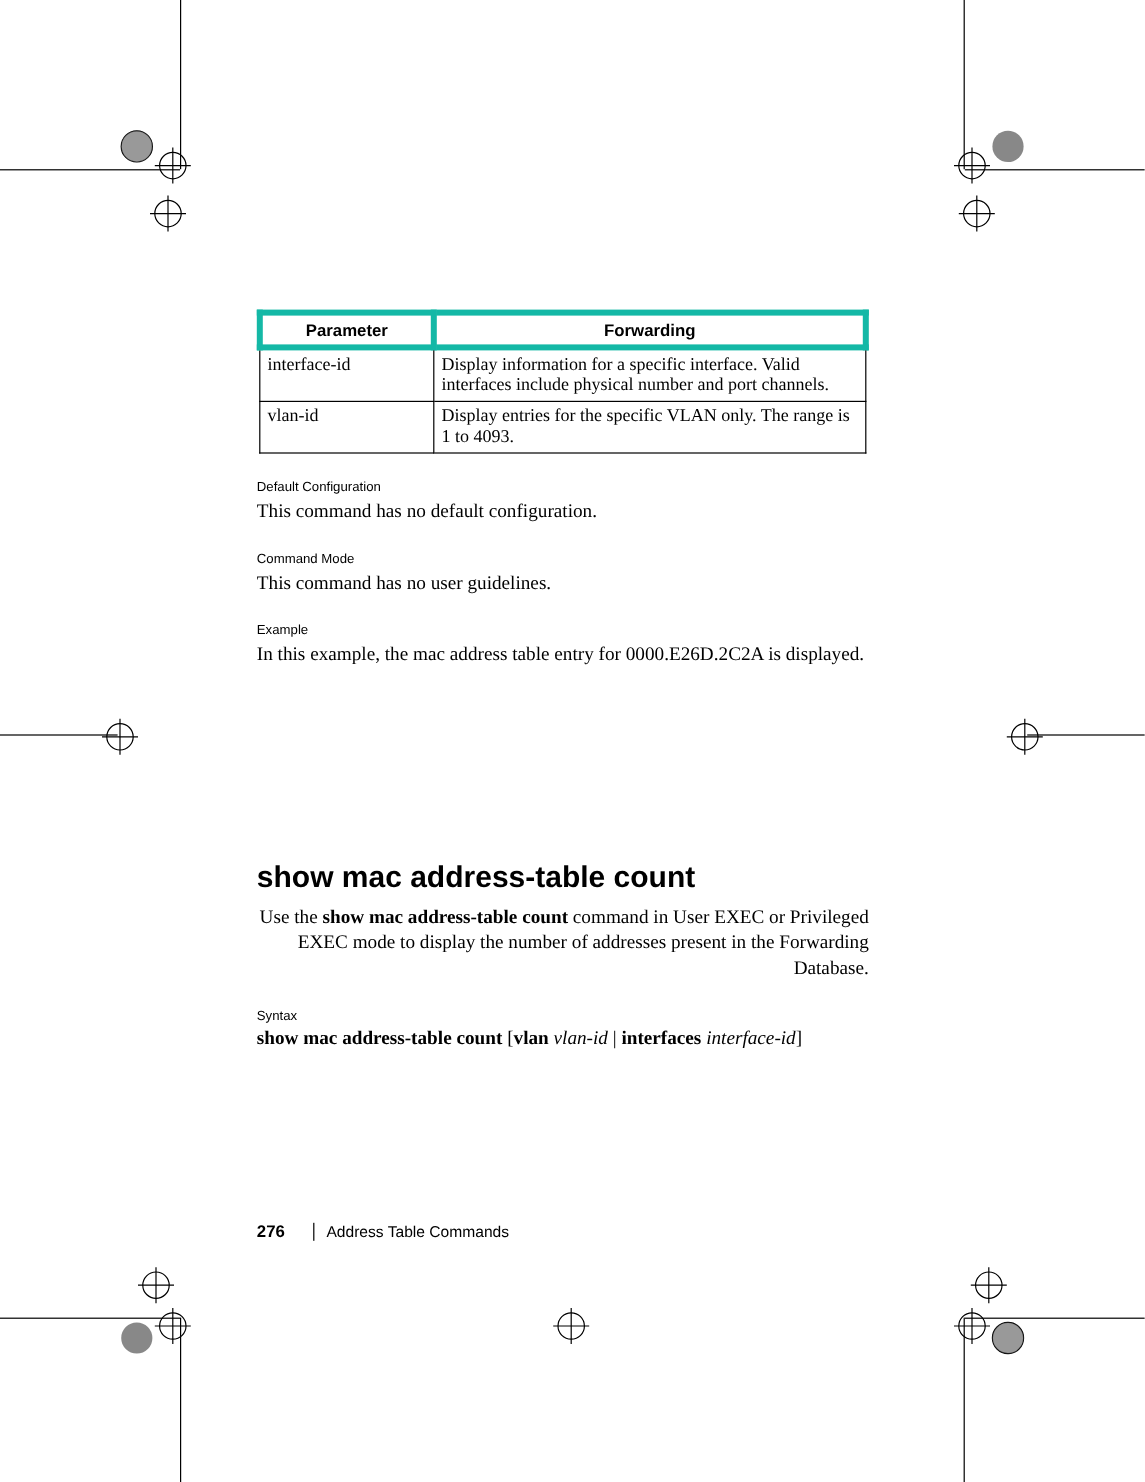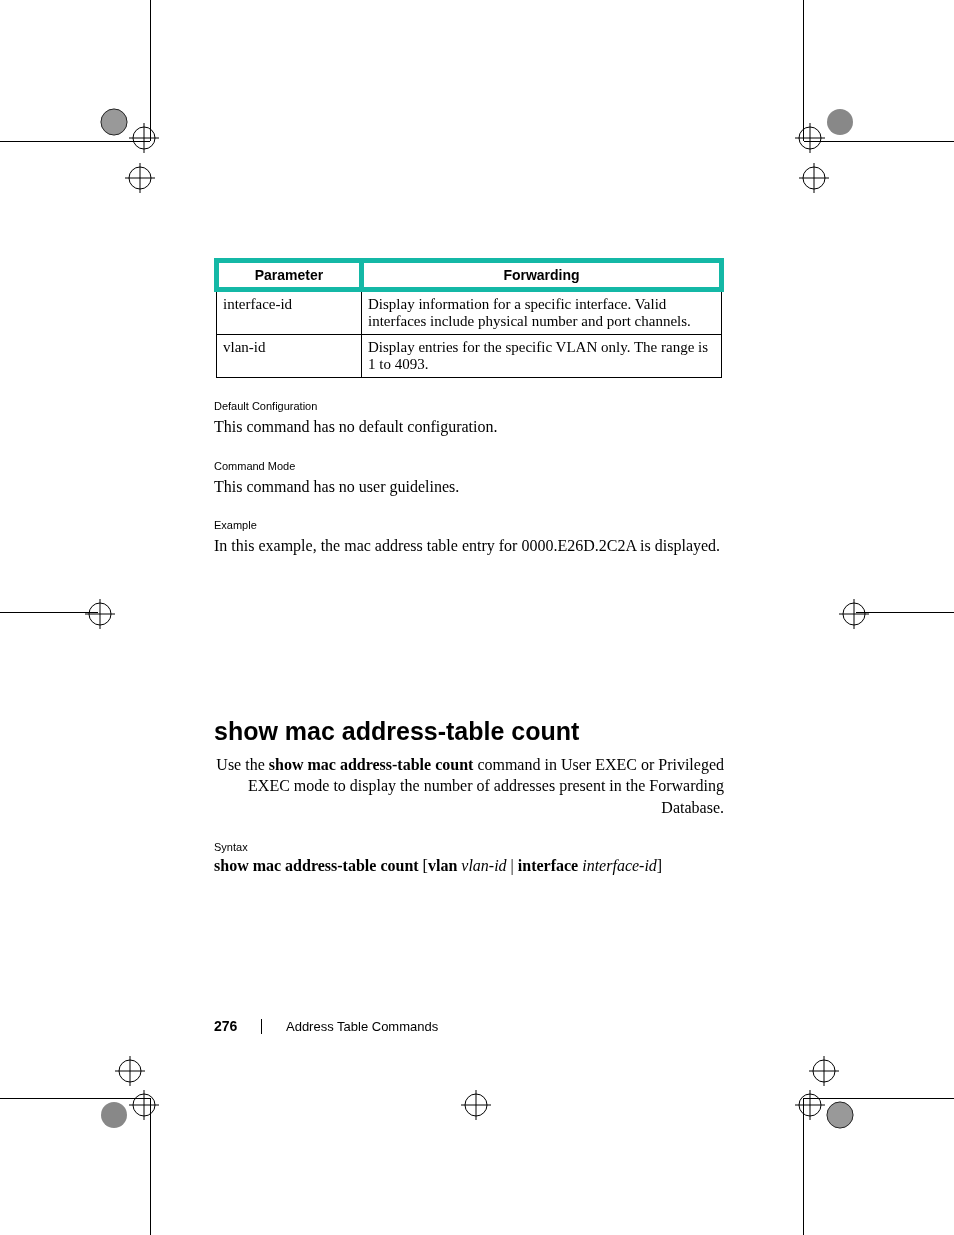--- a/index.html
+++ b/index.html
@@ -219,21 +219,21 @@
   <h3 class="sec">Example</h3>
   <p class="body">In this example, the mac address table entry for 0000.E26D.2C2A is displayed.</p>
 
   <h2 class="cmd">show mac address-table count</h2>
   <p class="desc">
     <span>Use the </span><span class="b">show mac address-table count</span><span> command in User EXEC or Privileged EXEC mode to display the number of addresses present in the Forwarding Database.</span>
   </p>
 
   <h3 class="sec">Syntax</h3>
   <div class="syntax-line">
-    <span class="b">show mac address-table count</span><span> [</span><span class="b">vlan </span><span class="i">vlan-id</span><span> | </span><span class="b">interface </span><span class="i">interface-id</span><span>]</span>
+    <span class="b">show mac address-table count</span><span> [</span><span class="b">vlan </span><span class="i">vlan-id</span><span> | </span><span class="b">interfaces </span><span class="i">interface-id</span><span>]</span>
   </div>
 
 </div>
 
 <div class="footer">
   <span class="pnum">276</span>
-  <span class="chap" style="border-left:1px solid #000; padding-left:24px; margin-left:20px;">Address Table Commands</span>
+  <span class="chap" style="border-left:1px solid #000; padding-left:10px; margin-left:20px;">Address Table Commands</span>
 </div>
 
 </body></html>

